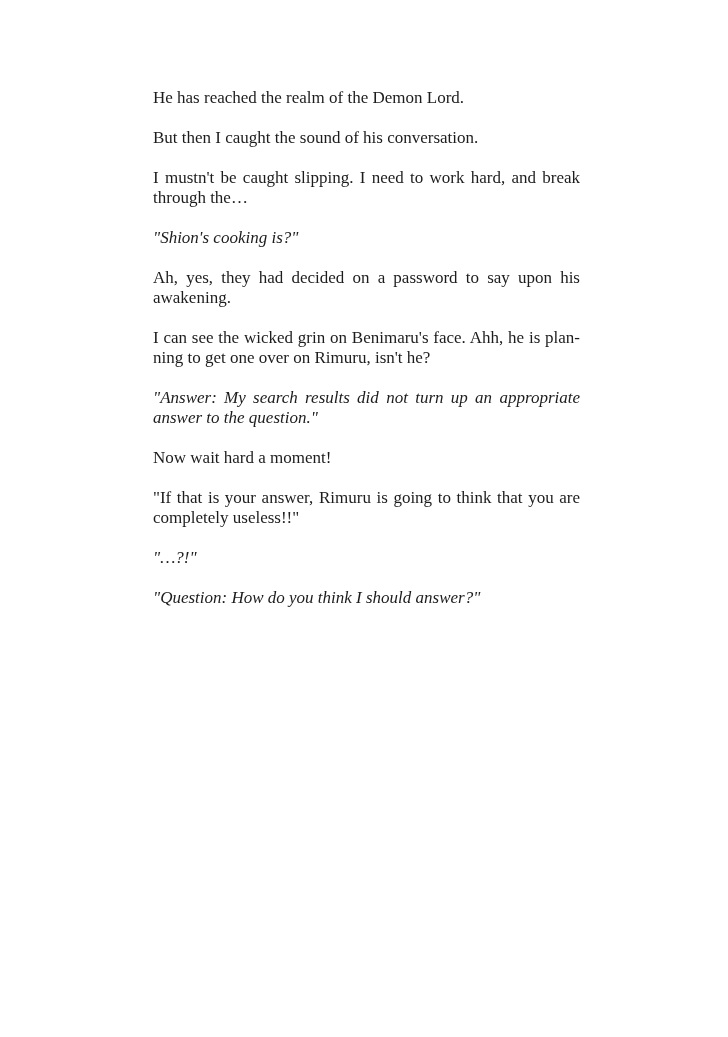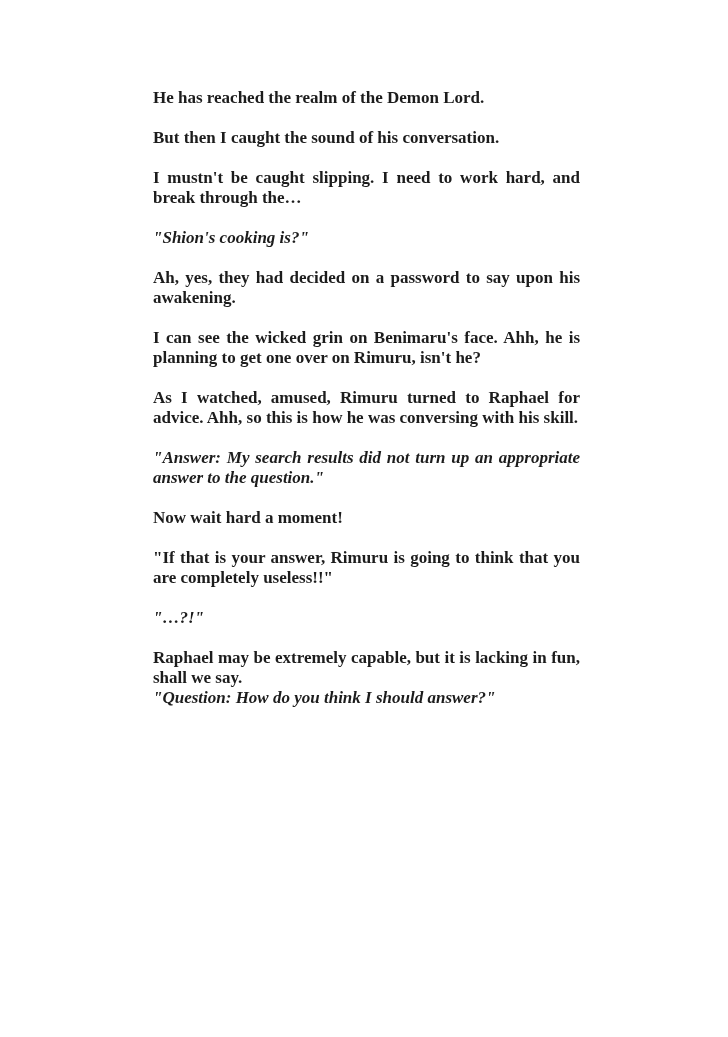--- a/index.html
+++ b/index.html
@@ -23,21 +23,20 @@
     position: absolute;
     left: 153px;
     top: 88px;
     width: 427px;
     font-size: 17px;
     line-height: 20px;
     color: #1c1c1c;
     text-align: justify;
     -webkit-hyphens: manual;
     hyphens: manual;
-    font-weight: bold;
   }
   .text-column p {
     margin: 0 0 20px 0;
     padding: 0;
   }
   .text-column p.italic {
     font-style: italic;
   }
   .text-column p.tight {
     margin-bottom: 0;
@@ -47,21 +46,19 @@
 <body>
 
 <div class="page">
   <div class="text-column">
     <p>He has reached the realm of the Demon Lord.</p>
     <p>But then I caught the sound of his conversation.</p>
     <p>I mustn't be caught slipping. I need to work hard, and break through the…</p>
     <p class="italic">"Shion's cooking is?"</p>
     <p>Ah, yes, they had decided on a password to say upon his awakening.</p>
     <p>I can see the wicked grin on Benimaru's face. Ahh, he is plan­ning to get one over on Rimuru, isn't he?</p>
-    <p>As I watched, amused, Rimuru turned to Raphael for advice. Ahh, so this is how he was conversing with his skill.</p>
     <p class="italic">"Answer: My search results did not turn up an appropriate answer to the question."</p>
     <p>Now wait hard a moment!</p>
     <p>"If that is your answer, Rimuru is going to think that you are completely useless!!"</p>
     <p class="italic">"…?!"</p>
-    <p class="tight">Raphael may be extremely capable, but it is lacking in fun, shall we say.</p>
     <p class="italic">"Question: How do you think I should answer?"</p>
   </div>
 </div>
 
 </body></html>

